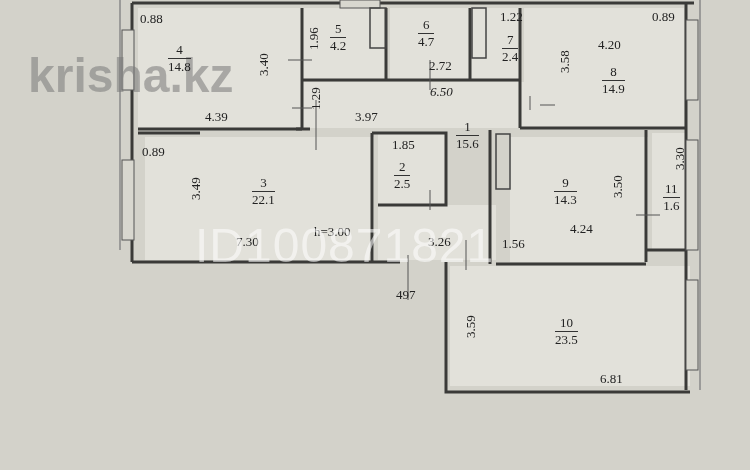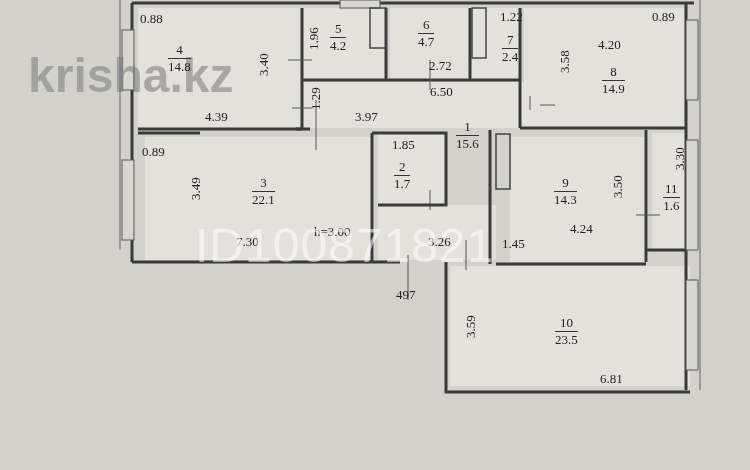--- a/index.html
+++ b/index.html
@@ -120,21 +120,21 @@
 <div class="room" style="left:602px;top:65px;">
   <span class="num">8</span>
   <span class="area">14.9</span>
 </div>
 <div class="room" style="left:456px;top:120px;">
   <span class="num">1</span>
   <span class="area">15.6</span>
 </div>
 <div class="room" style="left:394px;top:160px;">
   <span class="num">2</span>
-  <span class="area">1.7</span>
+  <span class="area">2.5</span>
 </div>
 <div class="room" style="left:252px;top:176px;">
   <span class="num">3</span>
   <span class="area">22.1</span>
 </div>
 <div class="room" style="left:554px;top:176px;">
   <span class="num">9</span>
   <span class="area">14.3</span>
 </div>
 <div class="room" style="left:663px;top:182px;">
@@ -145,33 +145,33 @@
   <span class="num">10</span>
   <span class="area">23.5</span>
 </div>
 
 <div class="lbl" style="left:140px;top:12px;">0.88</div>
 <div class="lbl vert" style="left:252px;top:58px;">3.40</div>
 <div class="lbl" style="left:205px;top:110px;">4.39</div>
 <div class="lbl vert" style="left:302px;top:32px;">1.96</div>
 <div class="lbl" style="left:500px;top:10px;">1.22</div>
 <div class="lbl" style="left:429px;top:59px;">2.72</div>
-<div class="lbl" style="left:430px;top:85px;">6.50</div>
+<div class="lbl" style="left:430px;top:85px;font-style:italic;">6.50</div>
 <div class="lbl vert" style="left:304px;top:92px;">1.29</div>
 <div class="lbl" style="left:355px;top:110px;">3.97</div>
 <div class="lbl" style="left:652px;top:10px;">0.89</div>
 <div class="lbl" style="left:598px;top:38px;">4.20</div>
 <div class="lbl vert" style="left:553px;top:55px;">3.58</div>
 <div class="lbl" style="left:142px;top:145px;">0.89</div>
 <div class="lbl vert" style="left:184px;top:182px;">3.49</div>
 <div class="lbl" style="left:236px;top:235px;">7.30</div>
 <div class="lbl" style="left:314px;top:225px;">h=3.00</div>
 <div class="lbl" style="left:392px;top:138px;">1.85</div>
 <div class="lbl" style="left:428px;top:235px;">3.26</div>
-<div class="lbl" style="left:502px;top:237px;">1.45</div>
+<div class="lbl" style="left:502px;top:237px;">1.56</div>
 <div class="lbl vert" style="left:606px;top:180px;">3.50</div>
 <div class="lbl" style="left:570px;top:222px;">4.24</div>
 <div class="lbl vert" style="left:668px;top:152px;">3.30</div>
 <div class="lbl vert" style="left:459px;top:320px;">3.59</div>
 <div class="lbl" style="left:560px;top:372px;margin-left:40px;">6.81</div>
 <div class="lbl" style="left:396px;top:288px;">497</div>
 
 <div class="wm-id">ID100871821</div>
 
 </body></html>

